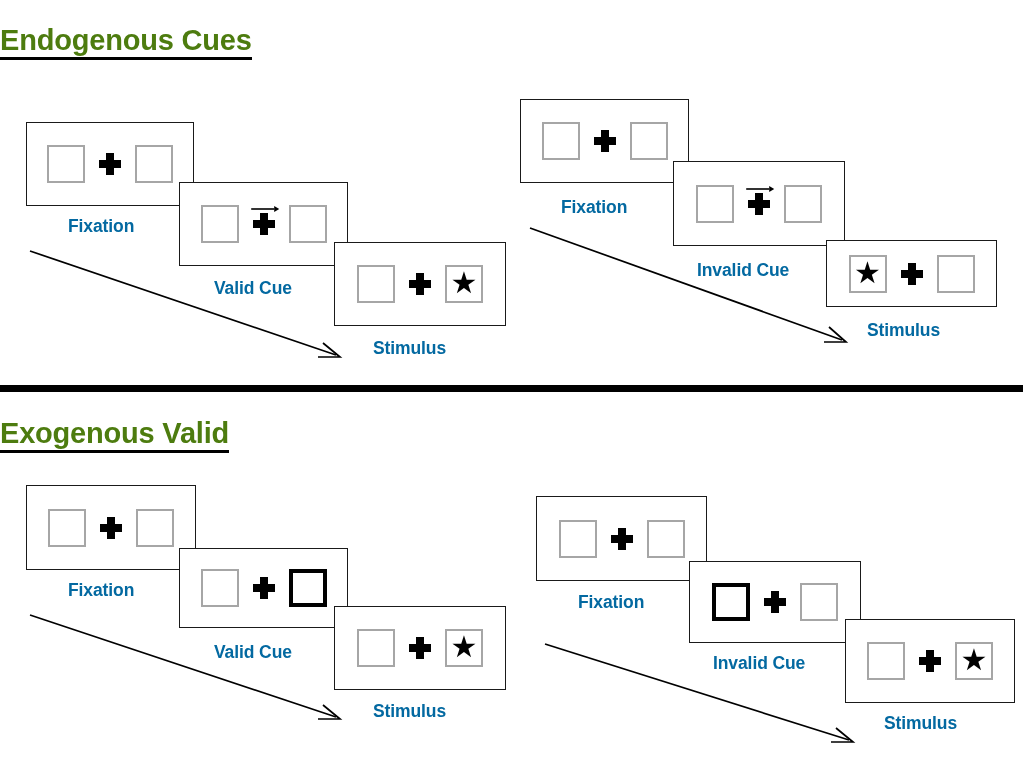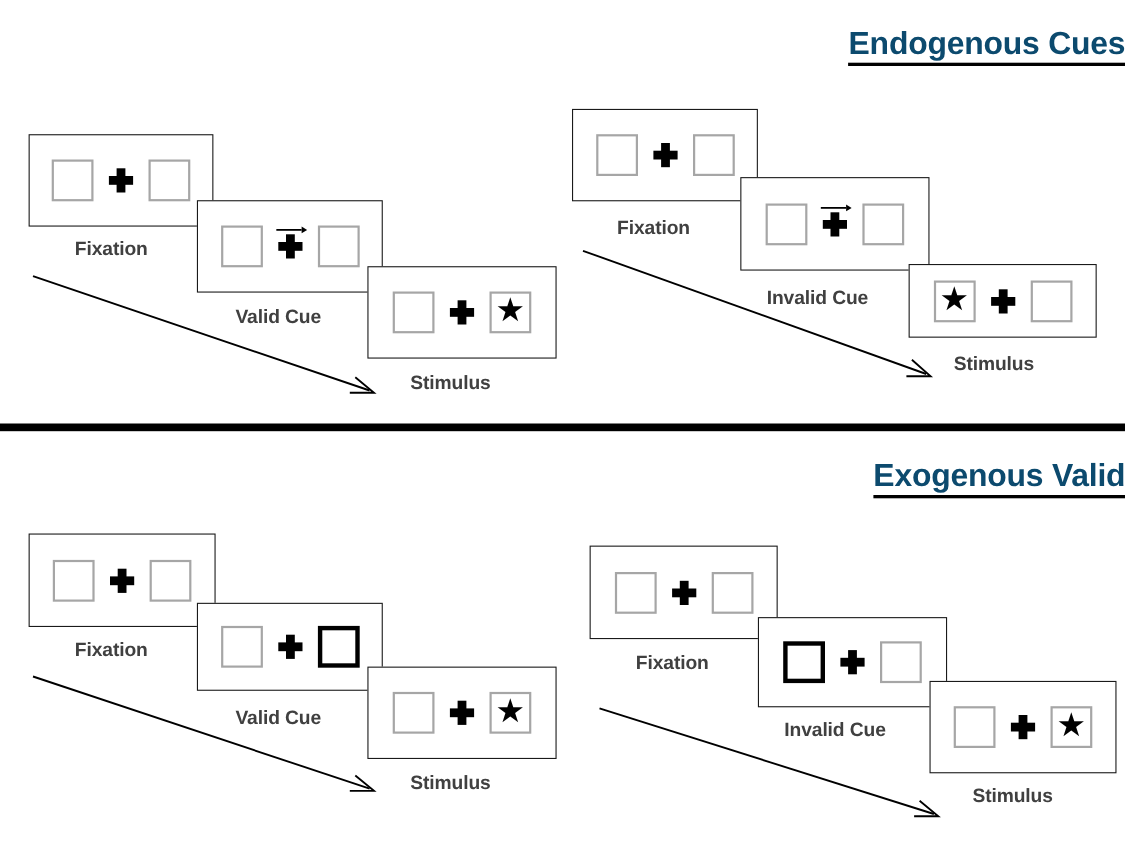--- a/index.html
+++ b/index.html
@@ -12,24 +12,24 @@
     height: 767px;
     position: relative;
     overflow: hidden;
     font-family: "Liberation Sans", sans-serif;
   }
 
   
   .section-title {
     position: absolute;
     width: 100%;
-    text-align: right;
+    text-align: left;
     font-size: 29px;
     font-weight: bold;
-    color: #0c4a6e;
+    color: #4d7c0f;
     letter-spacing: -0.2px;
   }
   .section-title span {
     border-bottom: 3px solid #000000;
     padding-bottom: 1px;
   }
   #title-endogenous { top: 24px; left: 0; }
   #title-exogenous  { top: 417px; left: 0; }
 
   
@@ -128,21 +128,21 @@
     width: 30px;
     height: 10px;
     overflow: visible;
   }
 
   
   .stage-label {
     position: absolute;
     font-size: 17.5px;
     font-weight: bold;
-    color: #404040;
+    color: #0369a1;
     white-space: nowrap;
     letter-spacing: -0.1px;
   }
 
   
   .time-arrow {
     position: absolute;
     overflow: visible;
   }
 </style>

